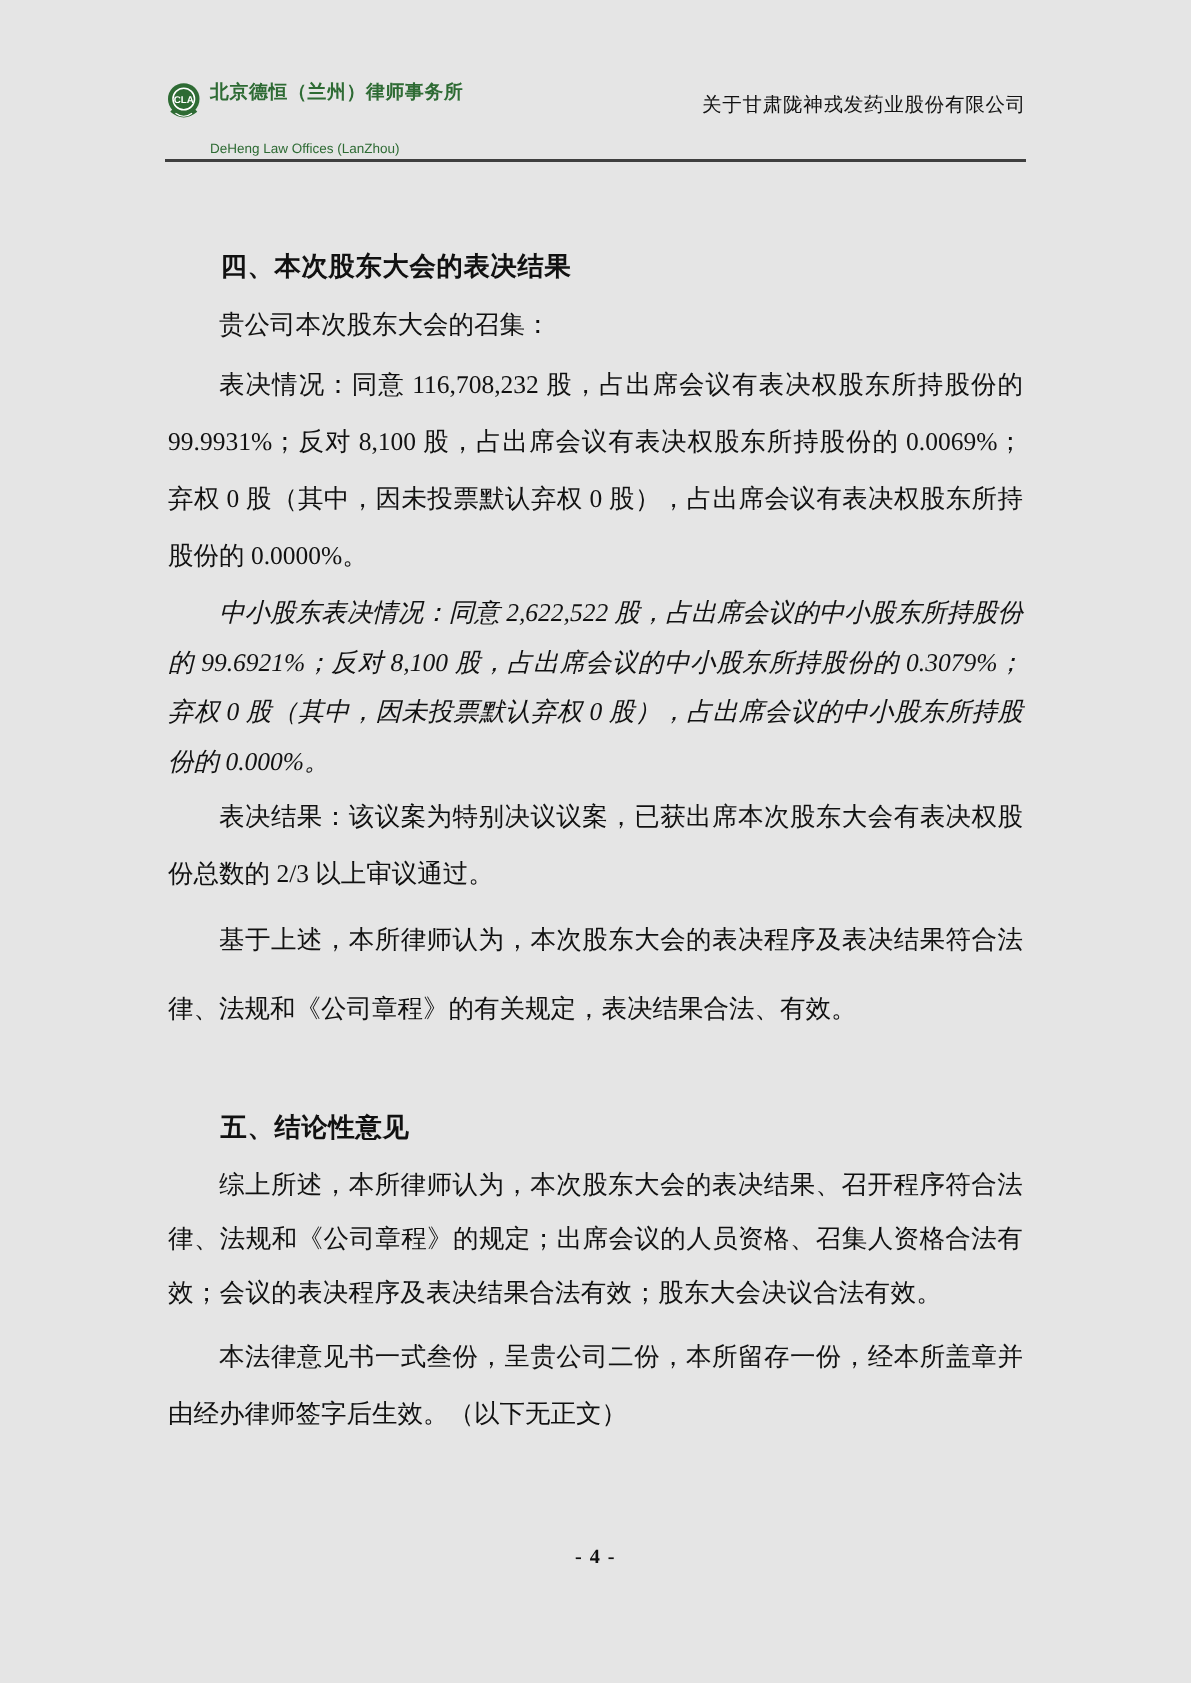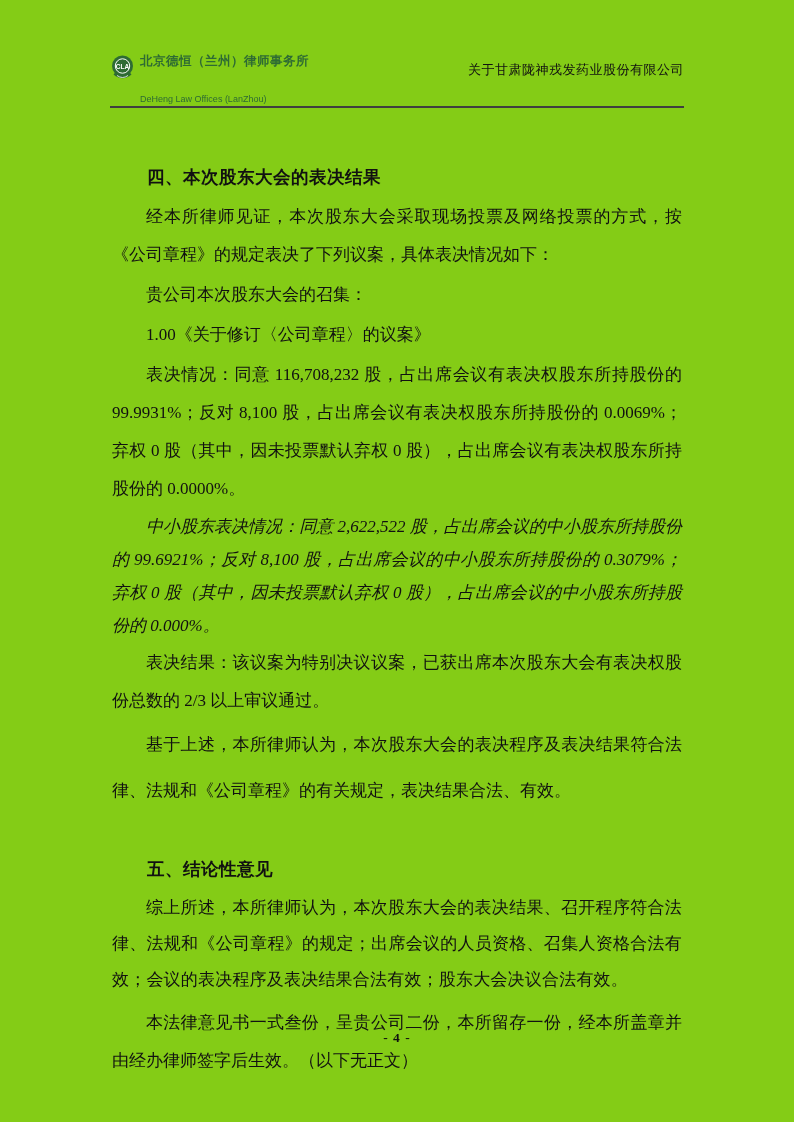--- a/index.html
+++ b/index.html
@@ -1,21 +1,21 @@
 <!DOCTYPE html>
 <html><head>
 <meta charset="utf-8">
 <style>
   html,body { margin:0; padding:0; background:#888; }
   .page {
     position: relative;
     width: 794px;
     height: 1122px;
     margin: 0 auto;
-    background: #84cc16;
+    background: #e5e5e5;
     font-family: "Liberation Serif", "DejaVu Serif", serif;
     color: #111;
     overflow: hidden;
   }
   .content {
     position: absolute;
     left: 110px;
     right: 110px;
     top: 52px;
   }
@@ -120,23 +120,21 @@
       </div>
       <div class="doc-title">
         <div>关于甘肃陇神戎发药业股份有限公司</div>
       </div>
     </div>
 
     <div class="rule"></div>
 
     <div class="body-text">
       <h3 class="sec-heading h-four">四、本次股东大会的表决结果</h3>
-      <p>经本所律师见证，本次股东大会采取现场投票及网络投票的方式，按《公司章程》的规定表决了下列议案，具体表决情况如下：</p>
       <p>贵公司本次股东大会的召集：</p>
-      <p>1.00《关于修订〈公司章程〉的议案》</p>
       <p>表决情况：同意 116,708,232 股，占出席会议有表决权股东所持股份的 99.9931%；反对 8,100 股，占出席会议有表决权股东所持股份的 0.0069%；弃权 0 股（其中，因未投票默认弃权 0 股），占出席会议有表决权股东所持股份的 0.0000%。</p>
       <p class="p-minor">中小股东表决情况：同意 2,622,522 股，占出席会议的中小股东所持股份的 99.6921%；反对 8,100 股，占出席会议的中小股东所持股份的 0.3079%；弃权 0 股（其中，因未投票默认弃权 0 股），占出席会议的中小股东所持股份的 0.000%。</p>
       <p>表决结果：该议案为特别决议议案，已获出席本次股东大会有表决权股份总数的 2/3 以上审议通过。</p>
       <p class="p-opinion">基于上述，本所律师认为，本次股东大会的表决程序及表决结果符合法律、法规和《公司章程》的有关规定，表决结果合法、有效。</p>
       <h3 class="sec-heading h-five">五、结论性意见</h3>
       <p class="p-bold">综上所述，本所律师认为，本次股东大会的表决结果、召开程序符合法律、法规和《公司章程》的规定；出席会议的人员资格、召集人资格合法有效；会议的表决程序及表决结果合法有效；股东大会决议合法有效。</p>
       <p class="p-copies">本法律意见书一式叁份，呈贵公司二份，本所留存一份，经本所盖章并由经办律师签字后生效。（以下无正文）</p>
     </div>
 
   </div>

